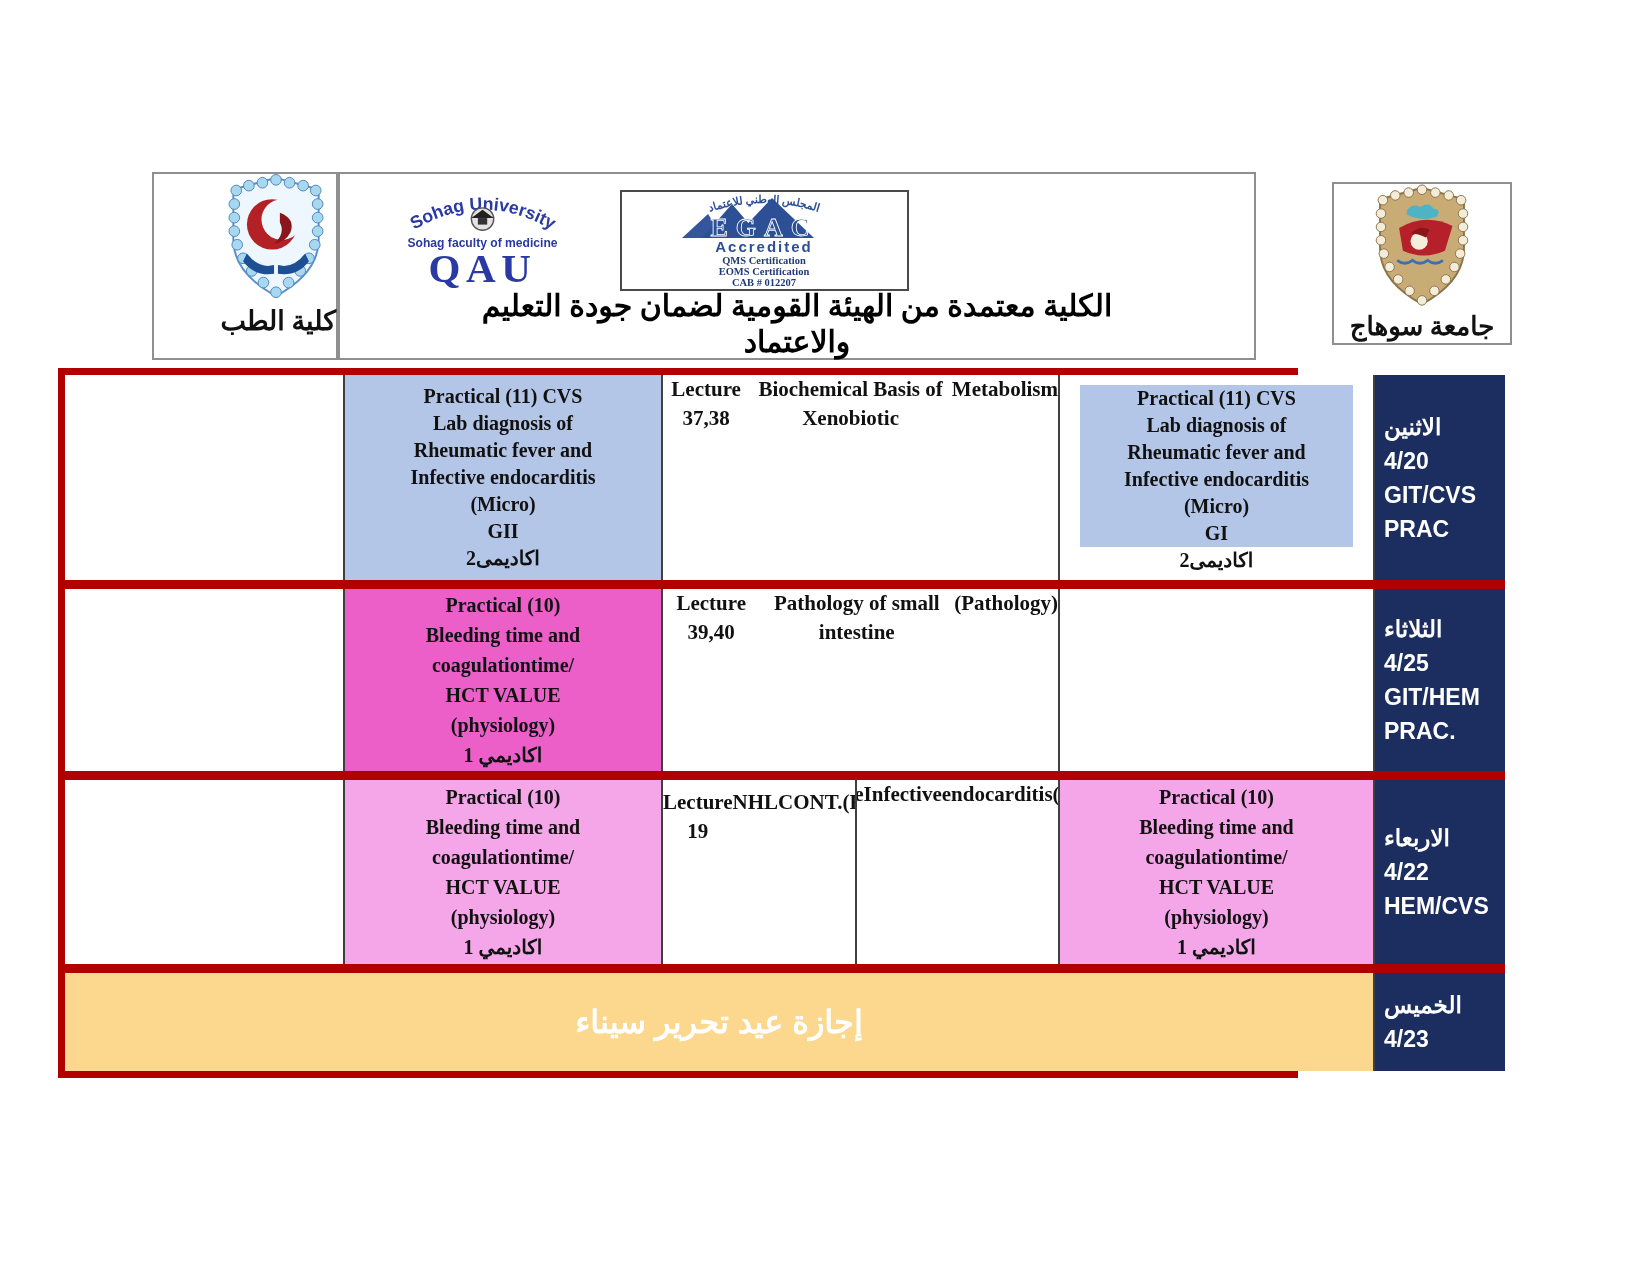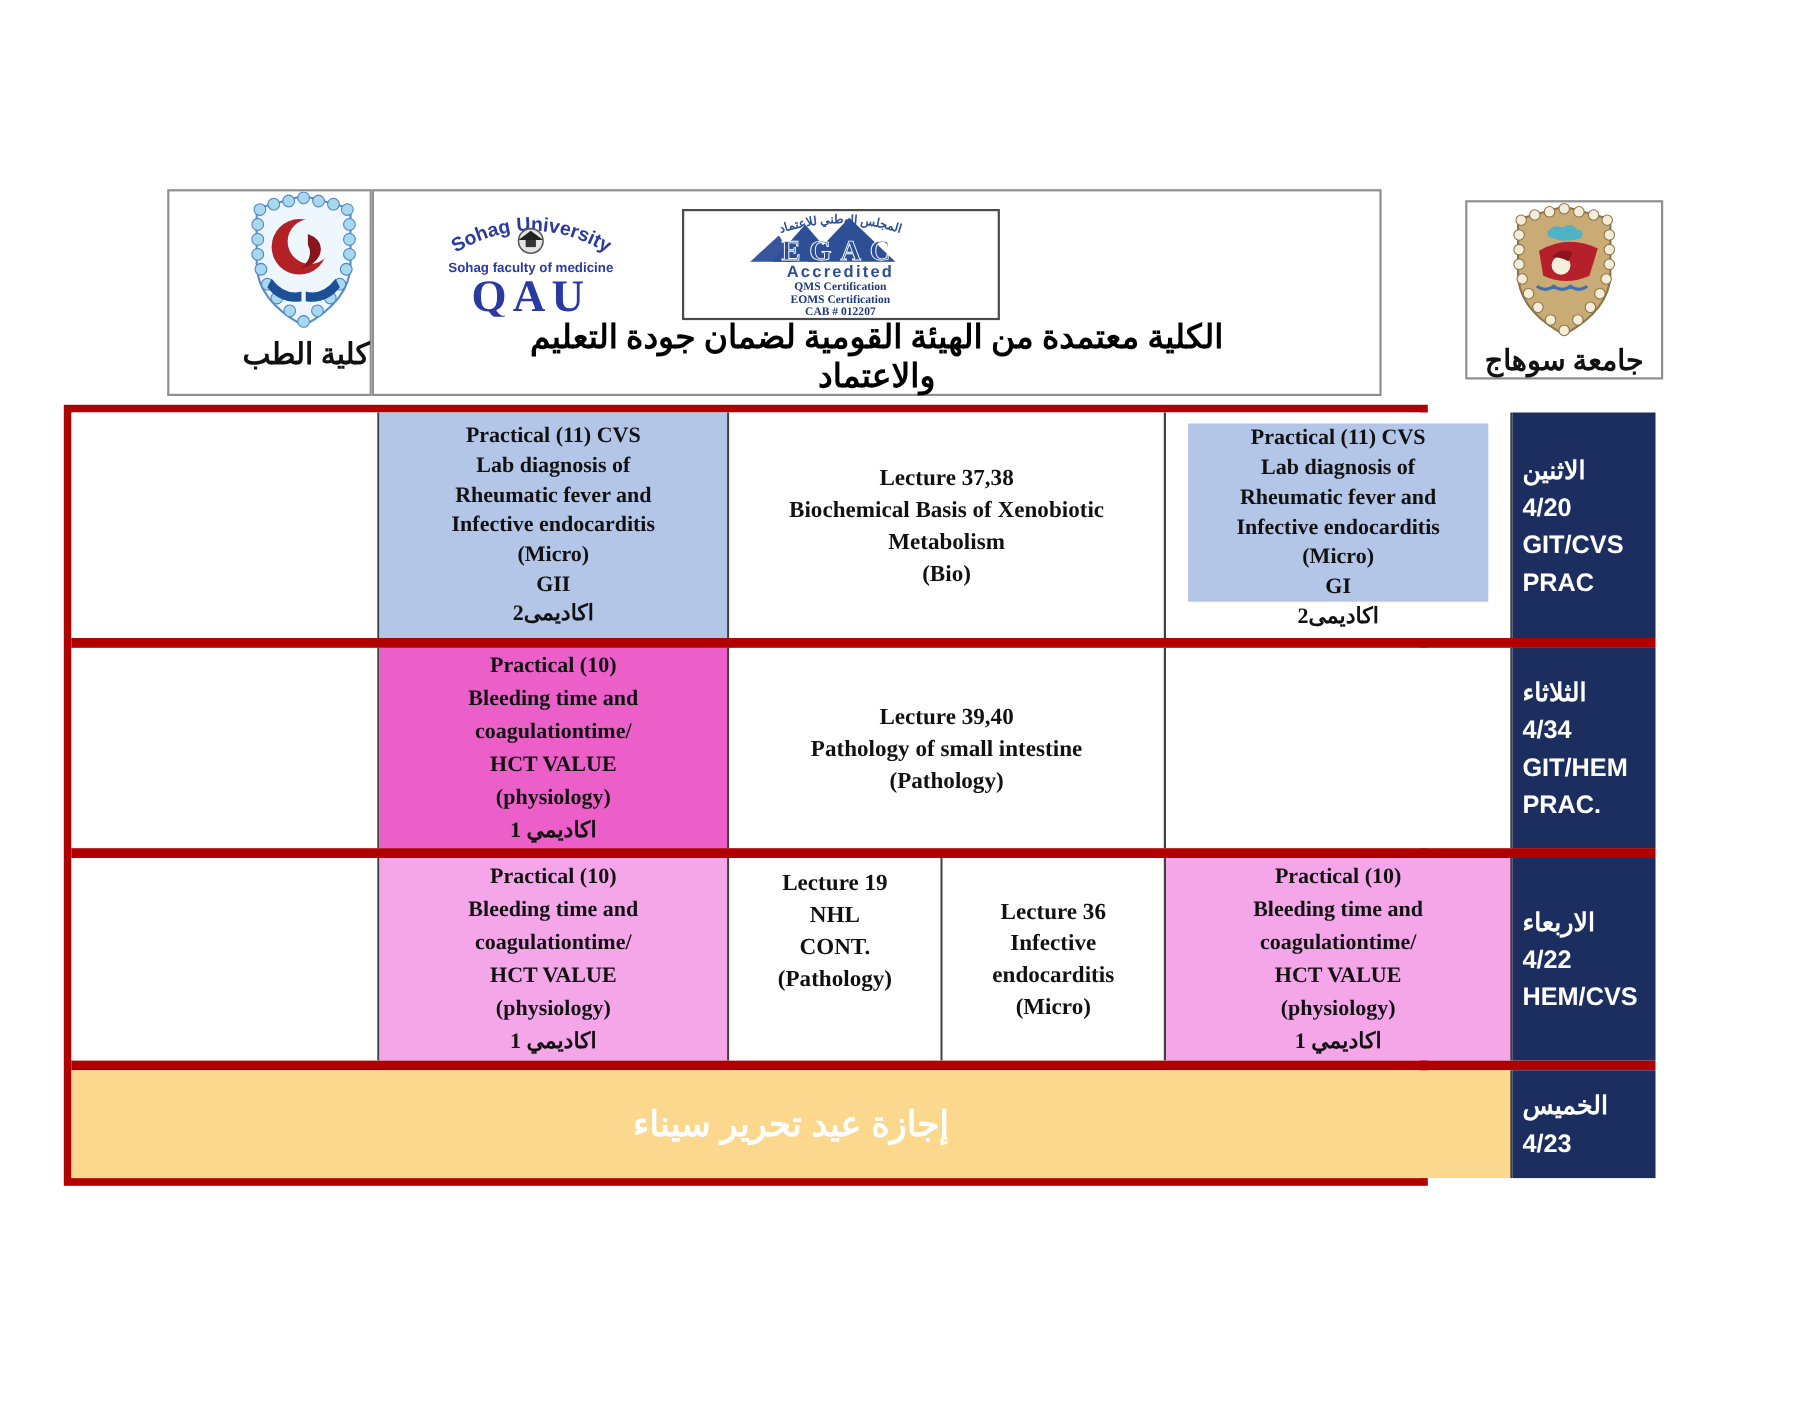--- a/index.html
+++ b/index.html
@@ -37,21 +37,21 @@
   .w3a{width:194px}.w3b{width:203px}
 
   .practical{display:flex;flex-direction:column;justify-content:center;
              text-align:center;font-weight:bold;font-size:20px;color:#111;}
   .tight .ln{line-height:27px;}
   .roomy .ln{line-height:30px;}
   .blue{background:var(--blue,#b4c6e7);}
   .pink{background:var(--pink,#ec5fc9);}
   .pinklight{background:var(--pink_light,#f4a6e8);}
 
-  .lecture{display:flex;flex-direction:column;justify-content:center;
+  .lecture{display:flex;flex-direction:row;justify-content:center;
            text-align:center;font-weight:bold;font-size:21px;color:#111;}
   .lecture .ln{line-height:29px;}
   .lecture.top{justify-content:flex-start;padding-top:8px;}
 
   .hl{background:var(--blue,#b4c6e7);width:87%;margin:3px auto 0;}
 
   .day{background:var(--navy,#1b2e5f);color:#fff;font-family:"Liberation Sans",sans-serif;
        font-weight:bold;font-size:23px;display:flex;flex-direction:column;justify-content:center;
        padding-left:9px;box-sizing:border-box;text-align:left;}
   .day .ln{line-height:34px;}
@@ -188,21 +188,20 @@
           <div class="ln" dir="auto">Rheumatic fever and</div>
           <div class="ln" dir="auto">Infective endocarditis</div>
           <div class="ln" dir="auto">(Micro)</div>
           <div class="ln" dir="auto">GII</div>
           <div class="ln" dir="auto">اكاديمى2</div>
         </div>
       <div class="cell w3 lecture">
           <div class="ln" dir="auto">Lecture 37,38</div>
           <div class="ln" dir="auto">Biochemical Basis of Xenobiotic</div>
           <div class="ln" dir="auto">Metabolism</div>
-          <div class="ln" dir="auto">(Bio)</div>
         </div>
       <div class="cell w4 practical tight">
         <div class="hl">
             <div class="ln" dir="auto">Practical (11) CVS</div>
             <div class="ln" dir="auto">Lab diagnosis of</div>
             <div class="ln" dir="auto">Rheumatic fever and</div>
             <div class="ln" dir="auto">Infective endocarditis</div>
             <div class="ln" dir="auto">(Micro)</div>
             <div class="ln" dir="auto">GI</div>
           </div>
@@ -228,21 +227,21 @@
           <div class="ln" dir="auto">اكاديمي 1</div>
         </div>
       <div class="cell w3 lecture">
           <div class="ln" dir="auto">Lecture 39,40</div>
           <div class="ln" dir="auto">Pathology of small intestine</div>
           <div class="ln" dir="auto">(Pathology)</div>
         </div>
       <div class="cell w4"></div>
       <div class="cell w5 day last">
           <div class="ln" dir="auto">الثلاثاء</div>
-          <div class="ln" dir="auto">4/34</div>
+          <div class="ln" dir="auto">4/25</div>
           <div class="ln" dir="auto">GIT/HEM</div>
           <div class="ln" dir="auto">PRAC.</div>
         </div>
     </div>
     <div class="sep"></div>
 
     <div class="t-row h3">
       <div class="cell w1"></div>
       <div class="cell w2 practical roomy pinklight">
           <div class="ln" dir="auto">Practical (10)</div>

